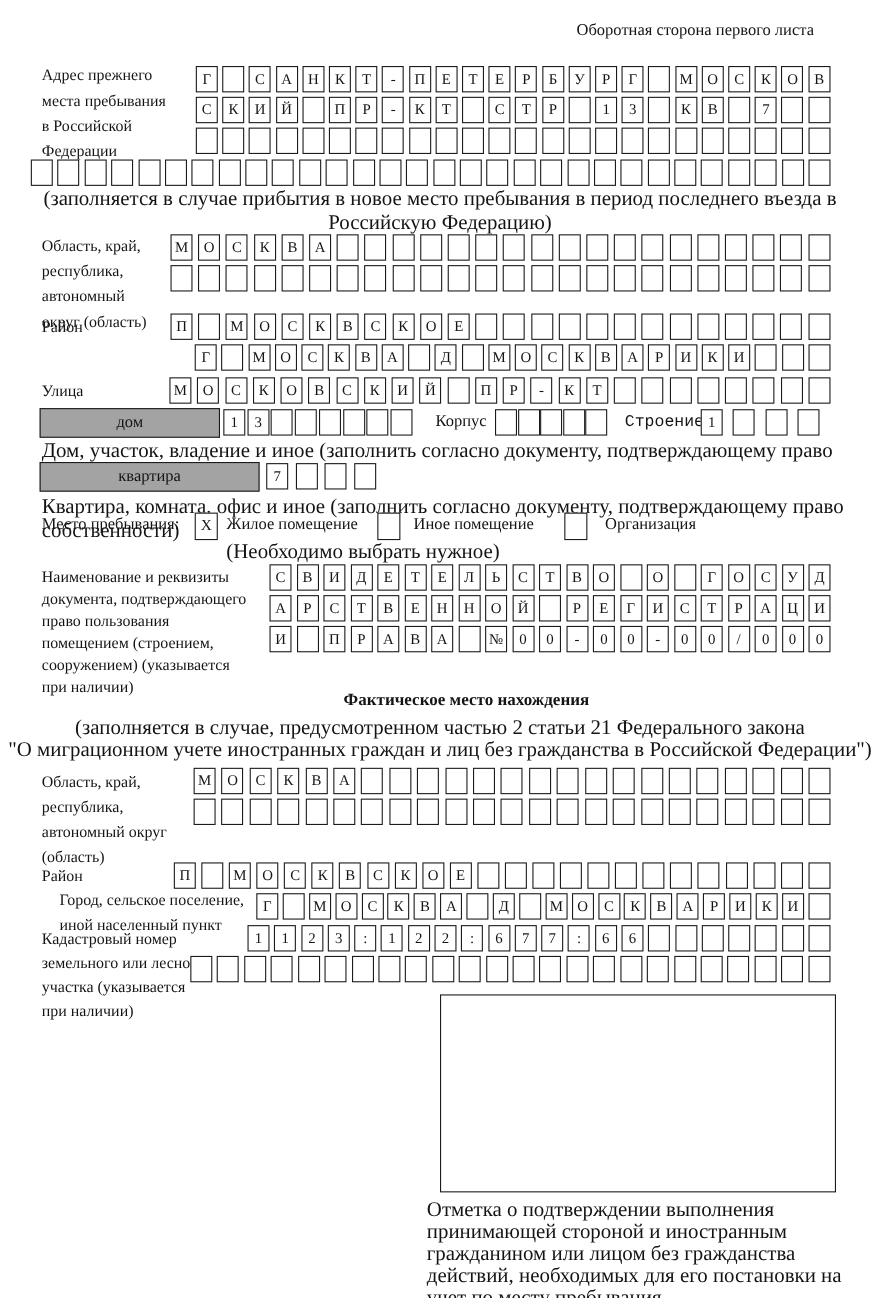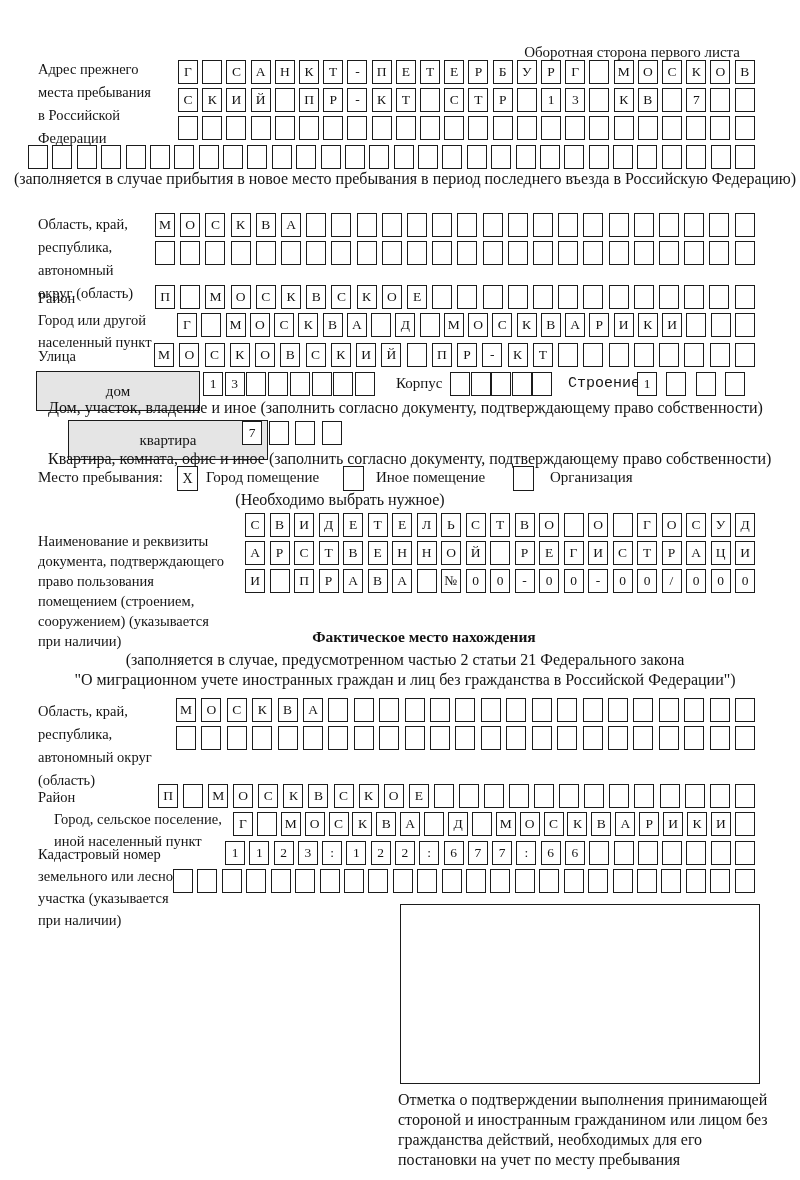--- a/index.html
+++ b/index.html
@@ -3,48 +3,48 @@
 <meta charset="utf-8">
 <style>
   html,body{margin:0;padding:0;background:#fff;}
   .sheet{
     position:relative;width:800px;height:1180px;background:#ffffff;
     font-family:"Liberation Serif","DejaVu Serif",serif;color:#141414;
     overflow:hidden;
   }
   .abs{position:absolute;}
   .lbl{font-size:14.5px;line-height:23px;white-space:pre-line;}
-  .lh20{line-height:20px;margin-top:16px;}
+  .lh20{line-height:20px;}
   .lh22{line-height:22px;}
-  .small{font-size:16px;margin-left:10px;}
+  .small{font-size:19px;}
   .inline-lbl{font-size:15px;}
   .bold{font-weight:bold;}
   .center{left:0;right:0;text-align:center;}
   .cellrow{position:absolute;display:flex;justify-content:space-between;height:24px;}
   .cell{
     flex:0 0 20px;height:24px;border:1.7px solid #1b1b1b;box-sizing:border-box;
     display:flex;align-items:center;justify-content:center;
     font-size:13.5px;background:#fff;
   }
   .namedbox{
-    position:absolute;border:1.7px solid #1b1b1b;box-sizing:border-box;height:40px;
-    display:flex;align-items:center;justify-content:center;font-size:15px;background:#e5e5e5;
+    position:absolute;border:1.7px solid #1b1b1b;box-sizing:border-box;height:27px;
+    display:flex;align-items:center;justify-content:center;font-size:15px;background:#a3a3a3;
   }
   .checkbox{
     position:absolute;width:21px;height:25px;border:1.7px solid #1b1b1b;box-sizing:border-box;
     display:flex;align-items:center;justify-content:center;font-size:14px;background:#fff;
   }
   .stampbox{position:absolute;border:1.8px solid #1b1b1b;box-sizing:border-box;background:#fff;}
 </style>
 </head>
 <body>
 
 <div class="sheet">
 
-  <div class="abs inline-lbl" style="top:20px;right:60px;margin-top:24px;">Оборотная сторона первого листа</div>
+  <div class="abs inline-lbl" style="top:20px;right:60px;">Оборотная сторона первого листа</div>
 
   <div class="abs lbl" style="left:38px;top:58px;width:142px;">Адрес прежнего
 места пребывания
 в Российской
 Федерации</div>
   <div class="cellrow" style="left:178px;top:60px;width:577px;">
       <span class="cell">Г</span>
       <span class="cell"></span>
       <span class="cell">С</span>
       <span class="cell">А</span>
@@ -234,22 +234,20 @@
       <span class="cell"></span>
       <span class="cell"></span>
       <span class="cell"></span>
       <span class="cell"></span>
       <span class="cell"></span>
       <span class="cell"></span>
       <span class="cell"></span>
       <span class="cell"></span>
     </div>
 
-  <div class="abs lbl lh22" style="left:38px;top:309px;width:140px;">Город или другой
-населенный пункт</div>
   <div class="cellrow" style="left:177px;top:313px;width:578px;">
       <span class="cell">Г</span>
       <span class="cell"></span>
       <span class="cell">М</span>
       <span class="cell">О</span>
       <span class="cell">С</span>
       <span class="cell">К</span>
       <span class="cell">В</span>
       <span class="cell">А</span>
       <span class="cell"></span>
@@ -319,32 +317,32 @@
     </div>
   <div class="abs inline-lbl" style="left:568px;top:375px;font-family:Liberation Mono, monospace;">Строение</div>
   <div class="cellrow" style="left:637px;top:372px;width:108px;">
       <span class="cell">1</span>
       <span class="cell"></span>
       <span class="cell"></span>
       <span class="cell"></span>
     </div>
   <div class="abs small" style="left:38px;top:399px;">Дом, участок, владение и иное (заполнить согласно документу, подтверждающему право собственности)</div>
 
-  <div class="namedbox" style="left:36px;top:420px;width:200px;margin-left:32px;">квартира</div>
+  <div class="namedbox" style="left:36px;top:420px;width:200px;">квартира</div>
   <div class="cellrow" style="left:242px;top:421px;width:100px;">
       <span class="cell">7</span>
       <span class="cell"></span>
       <span class="cell"></span>
       <span class="cell"></span>
     </div>
   <div class="abs small" style="left:38px;top:450px;">Квартира, комната, офис и иное (заполнить согласно документу, подтверждающему право собственности)</div>
 
   <div class="abs inline-lbl" style="left:38px;top:469px;">Место пребывания:</div>
   <span class="checkbox" style="left:177px;top:466px;">X</span>
-  <div class="abs inline-lbl" style="left:206px;top:469px;">Город помещение</div>
+  <div class="abs inline-lbl" style="left:206px;top:469px;">Жилое помещение</div>
   <span class="checkbox" style="left:343px;top:466px;"></span>
   <div class="abs inline-lbl" style="left:376px;top:469px;">Иное помещение</div>
   <span class="checkbox" style="left:513px;top:466px;"></span>
   <div class="abs inline-lbl" style="left:550px;top:469px;">Организация</div>
   <div class="abs small" style="left:165px;top:491px;width:330px;text-align:center;">(Необходимо выбрать нужное)</div>
 
   <div class="abs lbl lh20" style="left:38px;top:515px;width:205px;">Наименование и реквизиты
 документа, подтверждающего
 право пользования
 помещением (строением,

